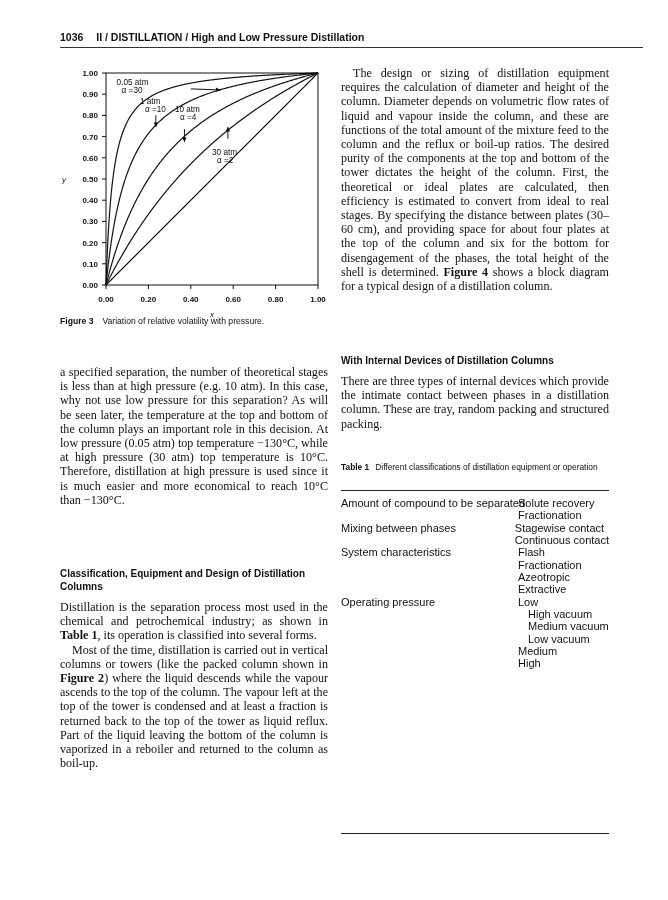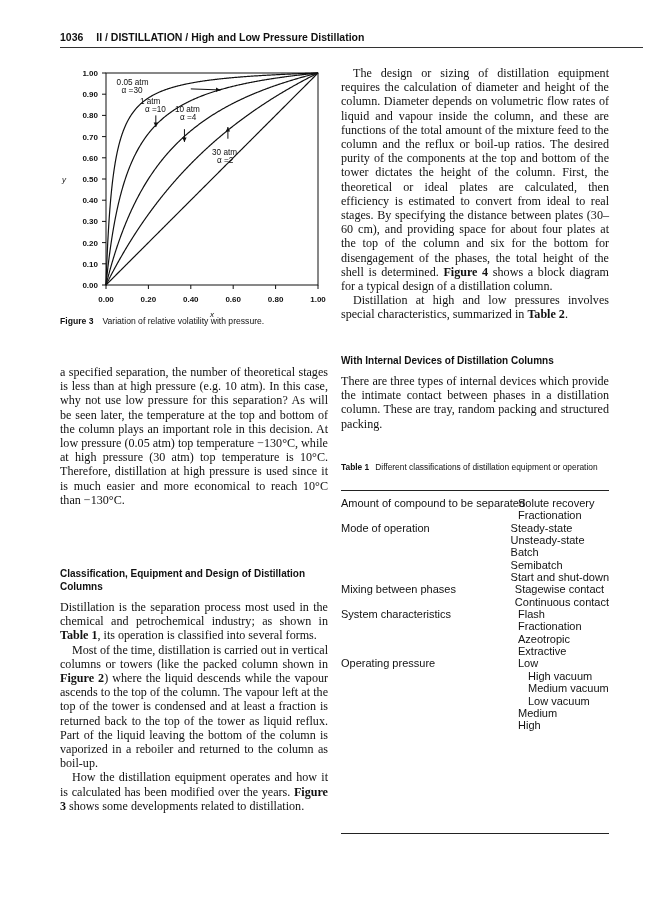--- a/index.html
+++ b/index.html
@@ -123,54 +123,42 @@
 
 <div class="abs para serif col-left" style="top:365px;">
   <p class="last">a specified separation, the number of theoretical stages is less than at high pressure (e.g. 10 atm). In this case, why not use low pressure for this separation? As will be seen later, the temperature at the top and bottom of the column plays an important role in this decision. At low pressure (0.05 atm) top temperature −130°C, while at high pressure (30 atm) top temperature is 10°C. Therefore, distillation at high pressure is used since it is much easier and more economical to reach 10°C than −130°C.</p>
 </div>
 
 <div class="abs sec-title sans col-left" style="top:567px;">Classification, Equipment and Design of Distillation Columns</div>
 
 <div class="abs para serif col-left" style="top:600px;">
   <p class="last"><span>Distillation is the separation process most used in the chemical and petrochemical industry; as shown in </span><span class="ref">Table 1</span><span>, its operation is classified into several forms.</span></p>
   <p class="ind last"><span>Most of the time, distillation is carried out in vertical columns or towers (like the packed column shown in </span><span class="ref">Figure 2</span><span>) where the liquid descends while the vapour ascends to the top of the column. The vapour left at the top of the tower is condensed and at least a fraction is returned back to the top of the tower as liquid reflux. Part of the liquid leaving the bottom of the column is vaporized in a reboiler and returned to the column as boil-up.</span></p>
-  <p class="ind last"><span>How the distillation equipment operates and how it is calculated has been modified over the years. </span><span class="ref">Figure 3</span><span> shows some developments related to distillation.</span></p>
 </div>
 
 <div class="abs para serif col-right" style="top:66px;">
   <p class="ind last"><span>The design or sizing of distillation equipment requires the calculation of diameter and height of the column. Diameter depends on volumetric flow rates of liquid and vapour inside the column, and these are functions of the total amount of the mixture feed to the column and the reflux or boil-up ratios. The desired purity of the components at the top and bottom of the tower dictates the height of the column. First, the theoretical or ideal plates are calculated, then efficiency is estimated to convert from ideal to real stages. By specifying the distance between plates (30–60 cm), and providing space for about four plates at the top of the column and six for the bottom for disengagement of the phases, the total height of the shell is determined. </span><span class="ref">Figure 4</span><span> shows a block diagram for a typical design of a distillation column.</span></p>
-  <p class="ind last"><span>Distillation at high and low pressures involves special characteristics, summarized in </span><span class="ref">Table 2</span><span>.</span></p>
 </div>
 
 <div class="abs sec-title sans col-right" style="top:354px;">With Internal Devices of Distillation Columns</div>
 
 <div class="abs para serif col-right" style="top:374px;">
   <p class="last">There are three types of internal devices which provide the intimate contact between phases in a distillation column. These are tray, random packing and structured packing.</p>
 </div>
 
 <div class="abs tbl-cap sans">
   <b>Table 1</b><span>Different classifications of distillation equipment or operation</span>
 </div>
 <div class="abs tbl-rule" style="top:490px;"></div>
 <div class="abs tbl sans" id="tbl">
     <div class="tbl-row">
       <div class="k tbl-line">Amount of compound to be separated</div>
       <div class="v">
         <div class="tbl-line">Solute recovery</div>
         <div class="tbl-line">Fractionation</div>
-      </div>
-    </div>
-    <div class="tbl-row">
-      <div class="k tbl-line">Mode of operation</div>
-      <div class="v">
-        <div class="tbl-line">Steady-state</div>
-        <div class="tbl-line">Unsteady-state</div>
-        <div class="tbl-line">Batch</div>
-        <div class="tbl-line">Semibatch</div>
-        <div class="tbl-line">Start and shut-down</div>
       </div>
     </div>
     <div class="tbl-row">
       <div class="k tbl-line">Mixing between phases</div>
       <div class="v">
         <div class="tbl-line">Stagewise contact</div>
         <div class="tbl-line">Continuous contact</div>
       </div>
     </div>
     <div class="tbl-row">

